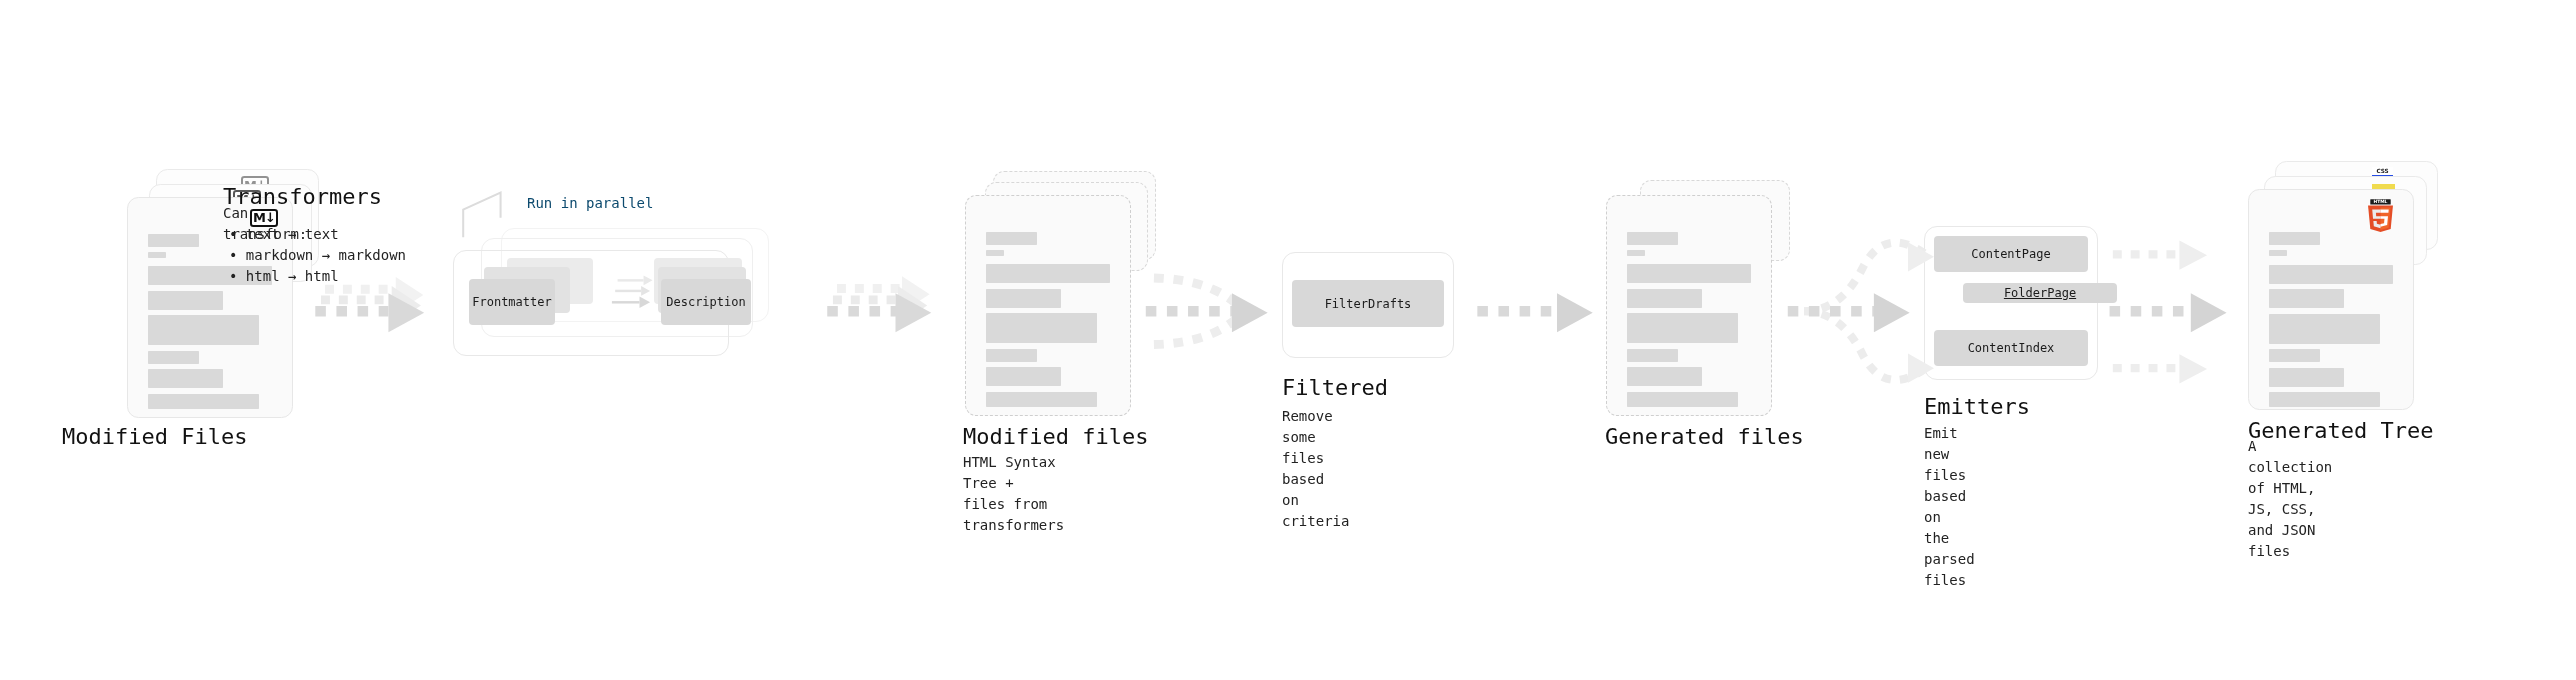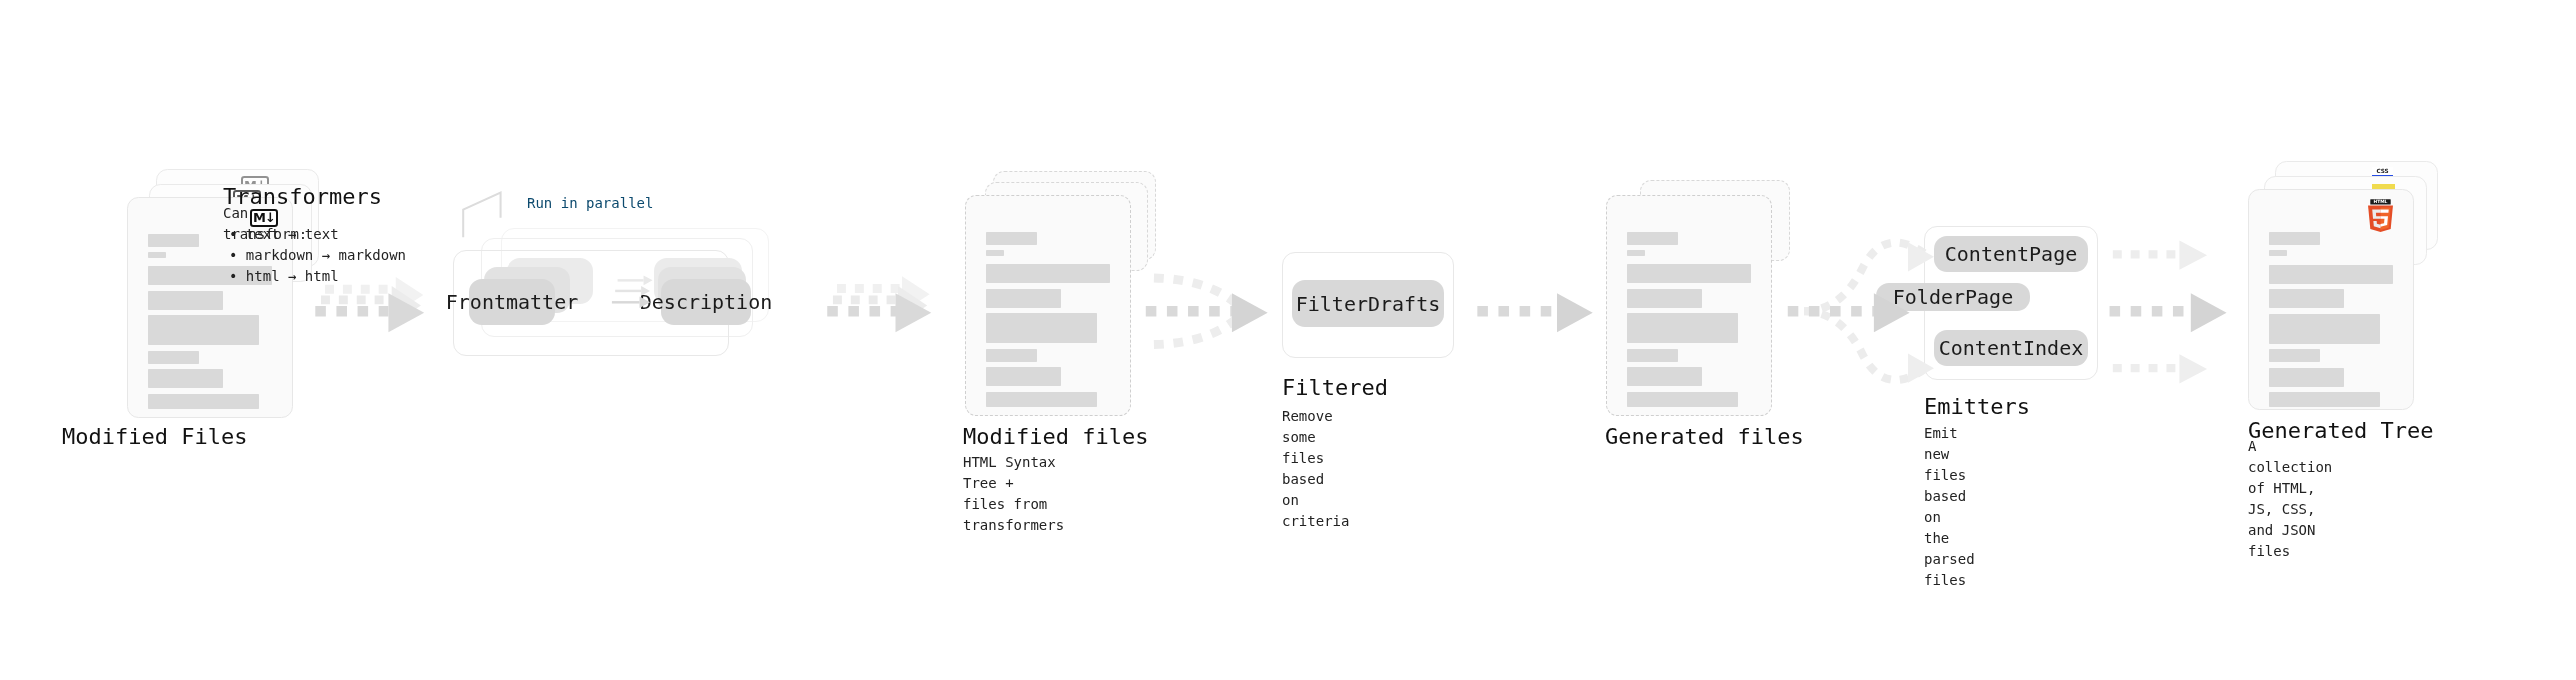--- a/index.html
+++ b/index.html
@@ -98,26 +98,26 @@
     border: 1.6px solid #e8e8e8;
     border-radius: 13px;
     background: transparent;
   }
   .groupbox.ghost1 { border-color: #efefef; }
   .groupbox.ghost2 { border-color: #f3f3f3; }
 
   .chip {
     position: absolute;
     background: #d8d8d8;
-    border-radius: 13px;
+    border-radius: 4px;
     display: flex;
     align-items: center;
     justify-content: center;
     font-family: "DejaVu Sans Mono", "Liberation Mono", monospace;
-    font-size: 20px;
+    font-size: 12px;
     color: #1b1b1b;
     white-space: nowrap;
   }
   .chip.ghost1 { background: #e2e2e2; color: transparent; }
   .chip.ghost2 { background: #ebebeb; color: transparent; }
 
   
   .title {
     position: absolute;
     font-family: "DejaVu Sans Mono", "Liberation Mono", monospace;
@@ -310,21 +310,21 @@
     <path d="M 2220 383 Q 2265 383 2292 436 T 2370 453" fill="none" stroke="#ececec" stroke-width="10" stroke-dasharray="11 11"></path>
     <polygon points="2348,435 2380,453 2348,471" fill="#eeeeee"></polygon>
 
     <line x1="2200" y1="383" x2="2310" y2="383" stroke="#d9d9d9" stroke-width="13" stroke-dasharray="13 13"></line>
     <polygon points="2306,361 2350,385 2306,409" fill="#d4d4d4"></polygon>
   </svg>
 
   <div class="abs">
     <div class="groupbox" style="left:1924px; top:226px; width:174px; height:154px;"></div>
     <div class="chip" style="left:1934px; top:236px; width:154px; height:36px;">ContentPage</div>
-    <div class="chip" style="left:1876px; top:283px; width:154px; height:28px;">FolderPage</div>
+    <div class="chip" style="left:1963px; top:283px; width:154px; height:20px;text-decoration:underline;">FolderPage</div>
     <div class="chip" style="left:1934px; top:330px; width:154px; height:36px;text-align:right;">ContentIndex</div>
 
     <div class="title" style="left:1924px; top:394px;">Emitters</div>
     <div class="desc" style="left:1924px; top:423px;">Emit new files based on
 the parsed files</div>
   </div>
 
   <svg class="svg-layer" width="2576" height="681" style="z-index:2;" viewBox="0 0 3170 838">
     <line x1="2600" y1="313" x2="2686" y2="313" stroke="#ededed" stroke-width="10" stroke-dasharray="11 11"></line>
     <polygon points="2682,296 2716,314 2682,332" fill="#eeeeee"></polygon>

